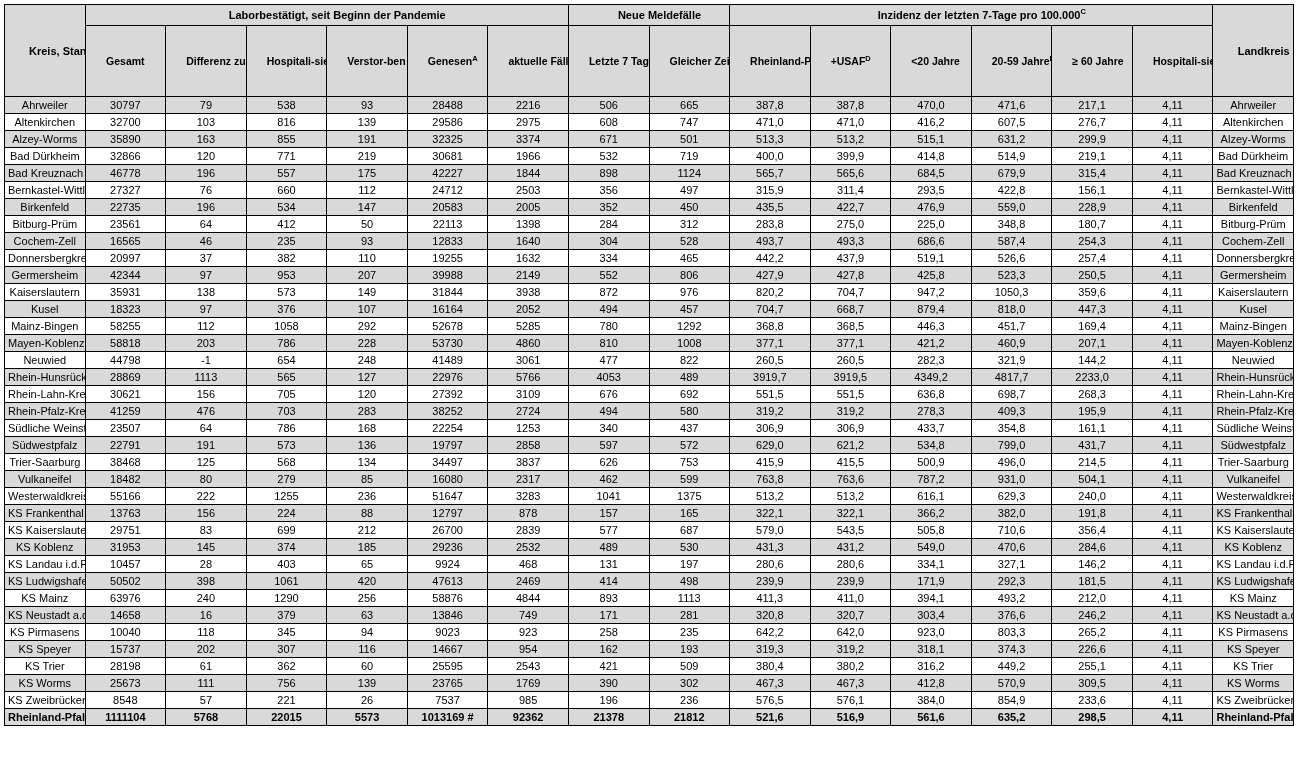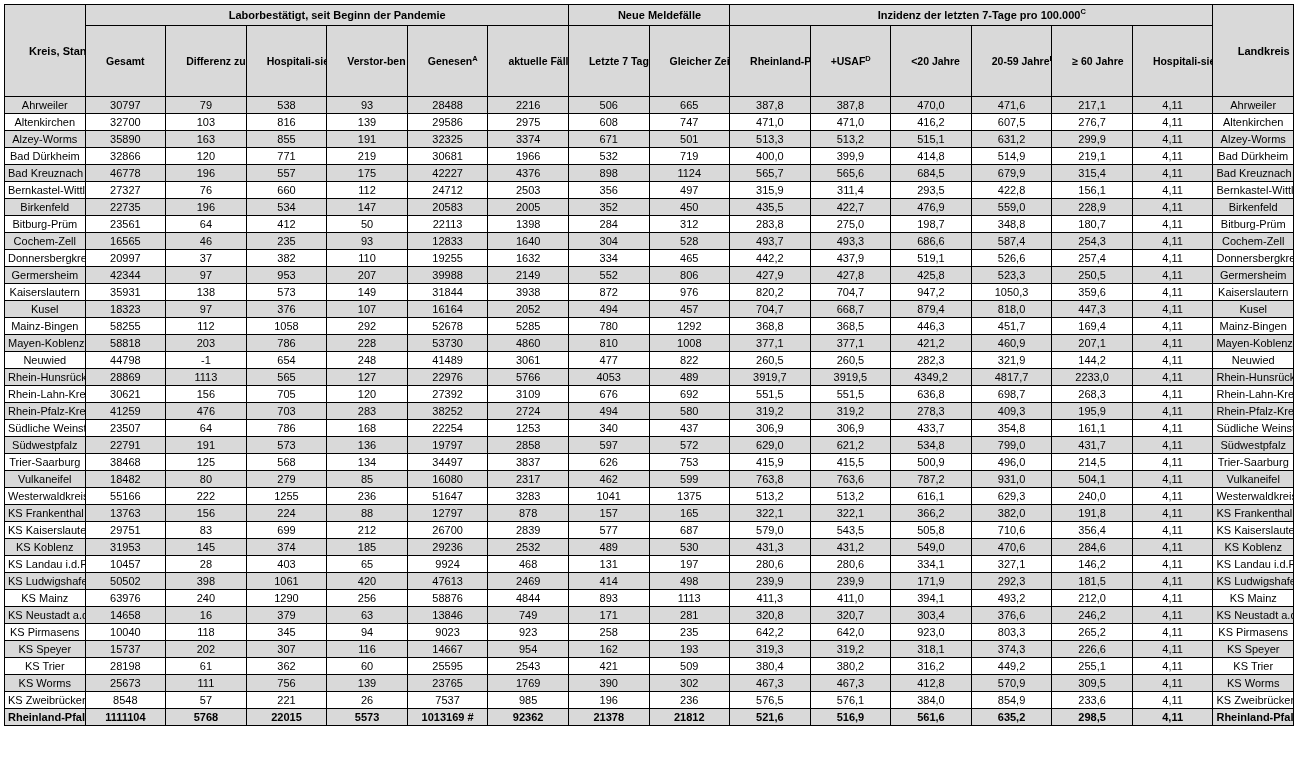--- a/index.html
+++ b/index.html
@@ -145,21 +145,21 @@
           <td>4,11</td>
           <td class="name-right">Bad Dürkheim</td>
         </tr>
         <tr class="odd">
           <td class="name">Bad Kreuznach</td>
           <td>46778</td>
           <td>196</td>
           <td>557</td>
           <td>175</td>
           <td>42227</td>
-          <td>4376</td>
+          <td>1844</td>
           <td>898</td>
           <td>1124</td>
           <td>565,7</td>
           <td>565,6</td>
           <td>684,5</td>
           <td>679,9</td>
           <td>315,4</td>
           <td>4,11</td>
           <td class="name-right">Bad Kreuznach</td>
         </tr>
@@ -204,21 +204,21 @@
           <td>23561</td>
           <td>64</td>
           <td>412</td>
           <td>50</td>
           <td>22113</td>
           <td>1398</td>
           <td>284</td>
           <td>312</td>
           <td>283,8</td>
           <td>275,0</td>
-          <td>198,7</td>
+          <td>225,0</td>
           <td>348,8</td>
           <td>180,7</td>
           <td>4,11</td>
           <td class="name-right">Bitburg-Prüm</td>
         </tr>
         <tr class="odd">
           <td class="name">Cochem-Zell</td>
           <td>16565</td>
           <td>46</td>
           <td>235</td>

